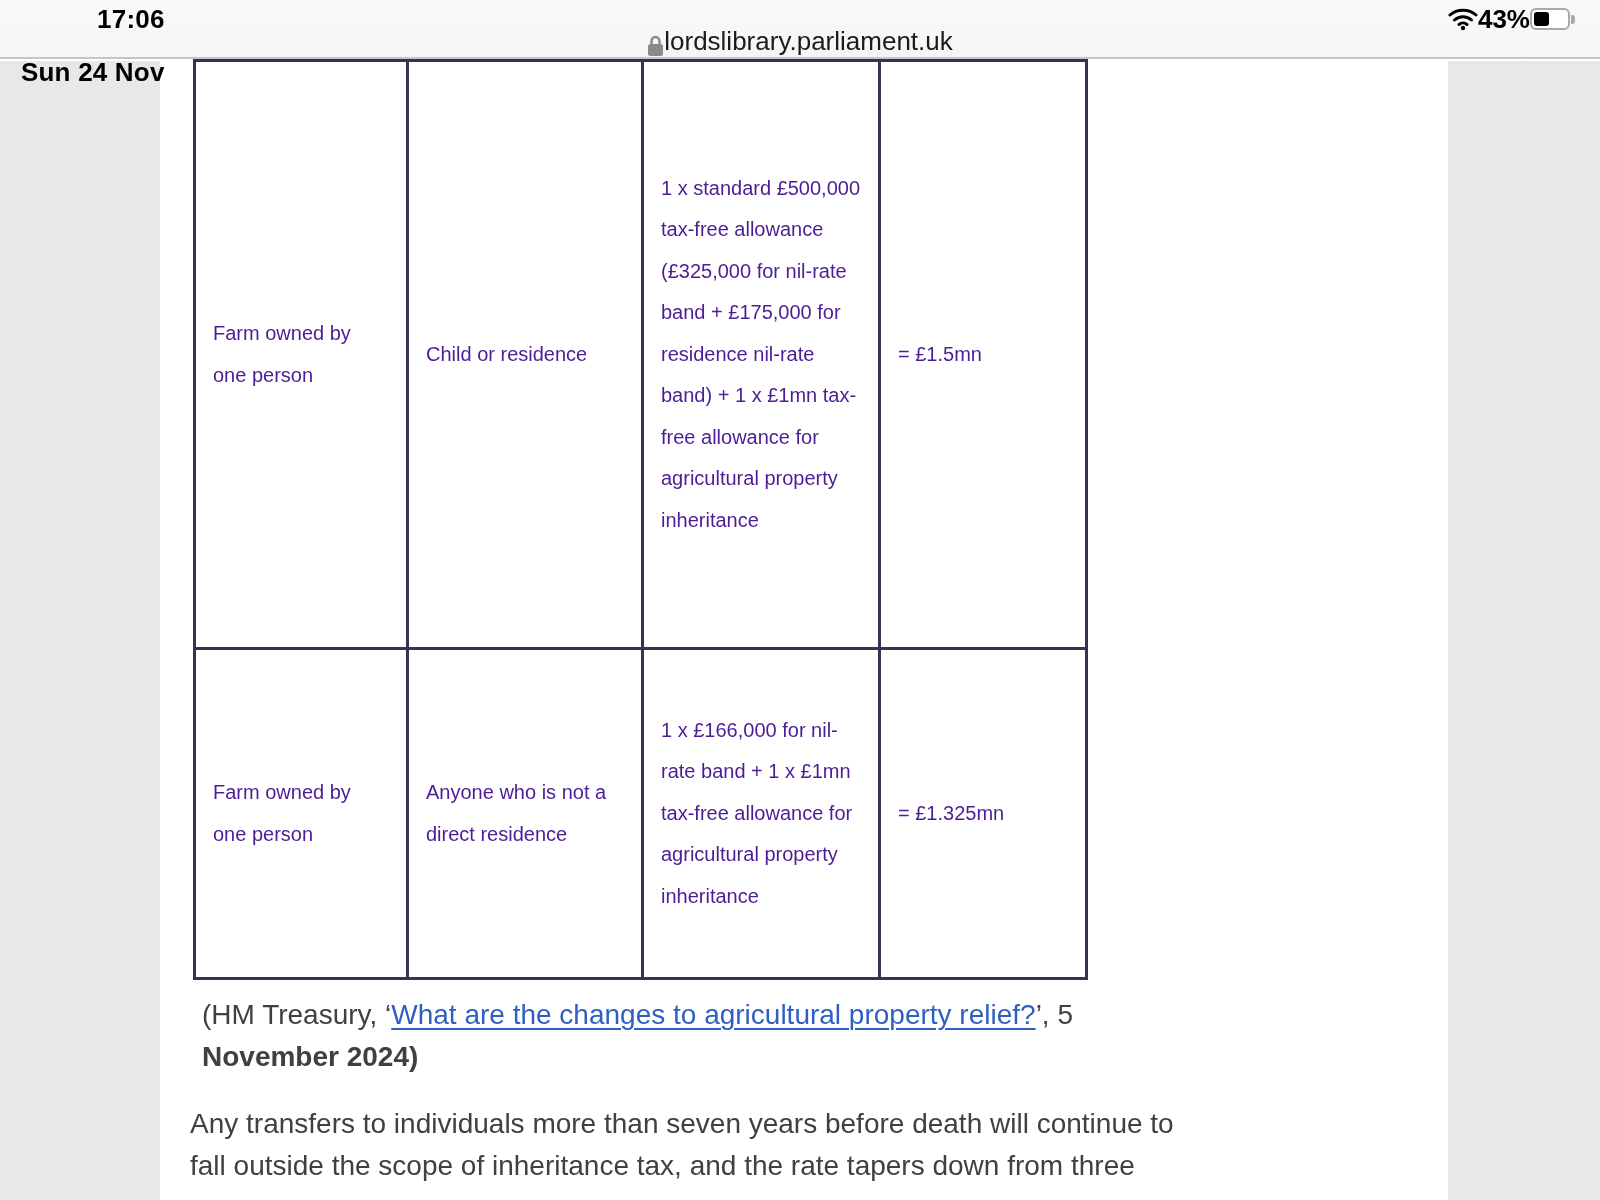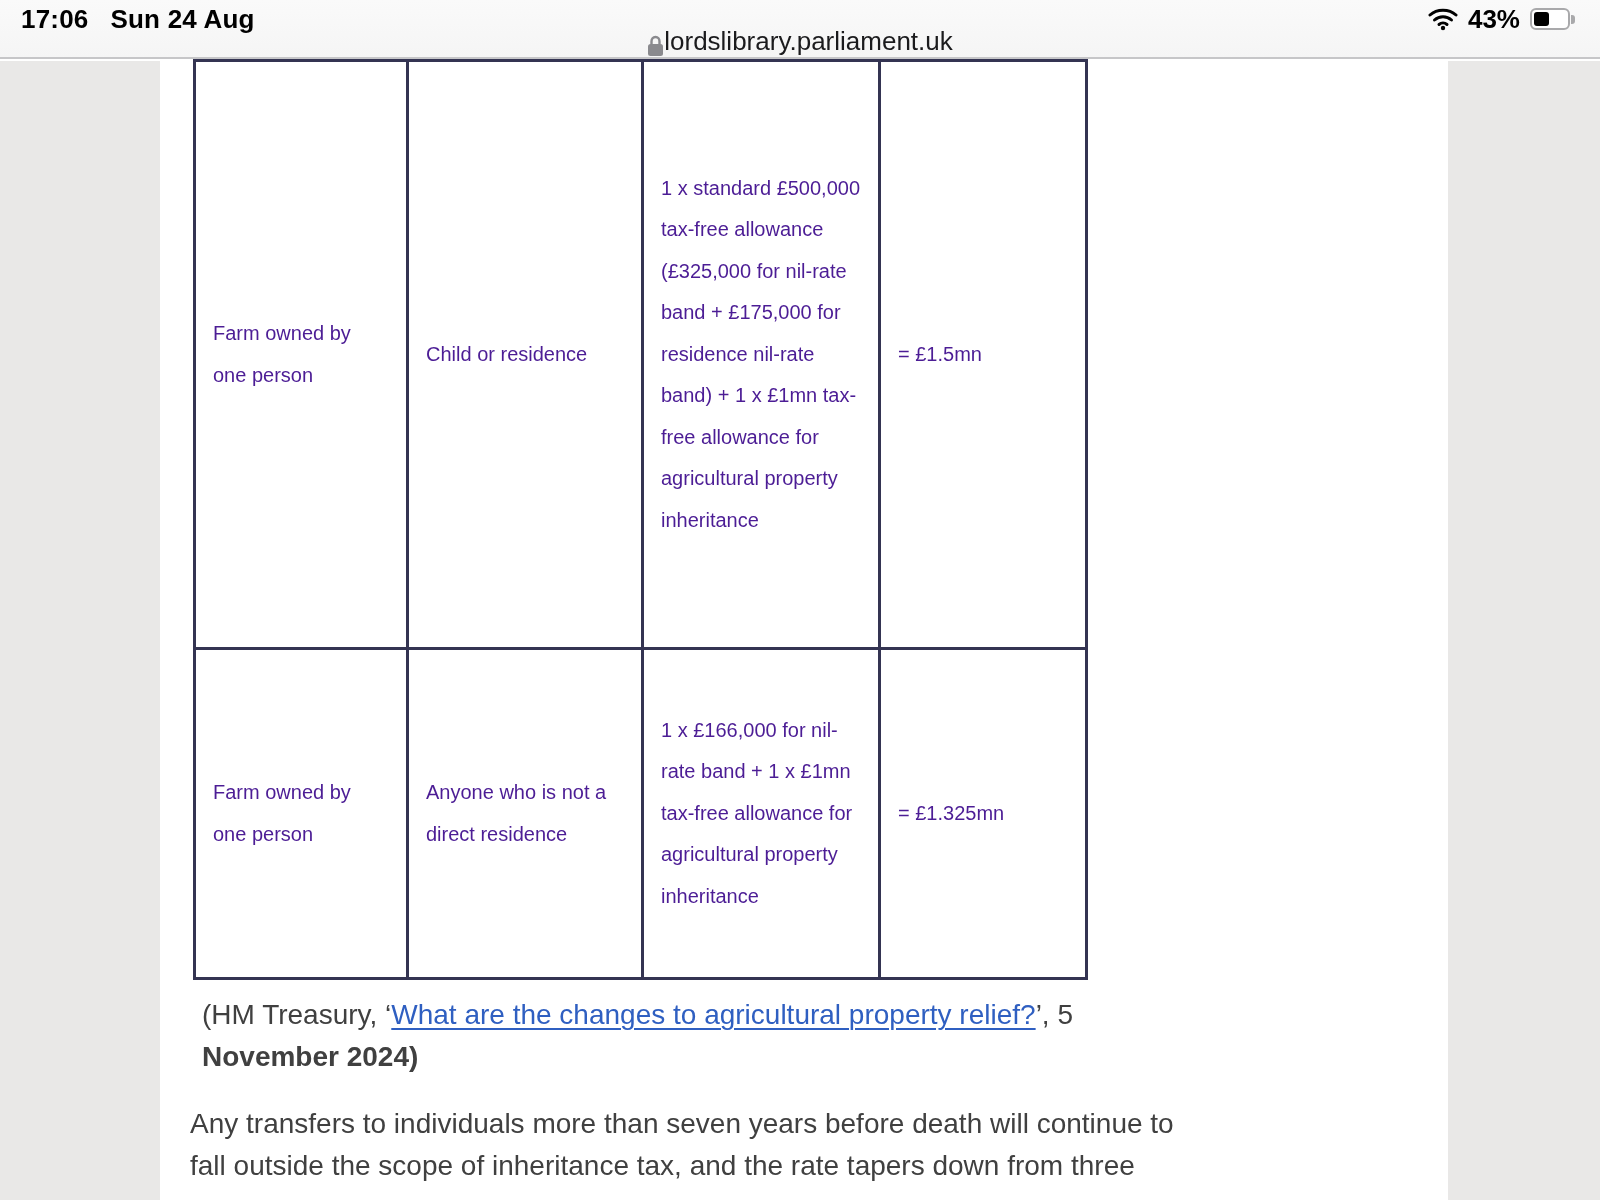--- a/index.html
+++ b/index.html
@@ -15,24 +15,25 @@
     position: absolute; top: 0; left: 0; width: 1600px; height: 59px;
     background: linear-gradient(#fafafa, #f5f5f5);
     border-bottom: 2px solid #c6c6c8;
     z-index: 5;
   }
   .status-left {
     position: absolute; left: 21px; top: 4px;
     display: flex; gap: 22px; align-items: flex-end;
     font-size: 26px; font-weight: 700; color: #000;
     letter-spacing: 0.2px;
+    flex-direction: column;
   }
   .status-right {
     position: absolute; right: 22px; top: 4px; height: 30px;
-    display: flex; gap: 10px; align-items: center;
+    display: flex; align-items: center;
     font-size: 26px; font-weight: 600; color: #000;
   }
   .wifi { width: 30px; height: 24px; }
   .battery { position: relative; width: 48px; height: 24px; display: flex; align-items: center; }
   .battery-body {
     width: 40px; height: 22px; border: 2px solid #a9a9ab; border-radius: 6px;
     background: #fff; position: relative; overflow: hidden;
   }
   .battery-fill {
     position: absolute; left: 2px; top: 2px; bottom: 2px; width: 42%;
@@ -98,21 +99,21 @@
     font-size: 28px; line-height: 41.5px; color: #404040;
   }
   .body-para div { white-space: nowrap; }
 </style>
 </head>
 <body>
 
 <div class="chrome">
   <div class="status-left">
     <span>17:06</span>
-    <span>Sun 24 Aug</span>
+    <span>Sun 24 Nov</span>
   </div>
 
   <div class="status-right">
     <svg class="wifi" viewBox="0 0 30 24">
       <path d="M2 8 C9 1.5, 21 1.5, 28 8" fill="none" stroke="#000" stroke-width="3" stroke-linecap="round"></path>
       <path d="M6.5 13 C11.5 8.5, 18.5 8.5, 23.5 13" fill="none" stroke="#000" stroke-width="3" stroke-linecap="round"></path>
       <path d="M11 17.5 C13.3 15.5, 16.7 15.5, 19 17.5" fill="none" stroke="#000" stroke-width="3" stroke-linecap="round"></path>
       <circle cx="15" cy="21" r="2.2" fill="#000"></circle>
     </svg>
     <span>43%</span>

